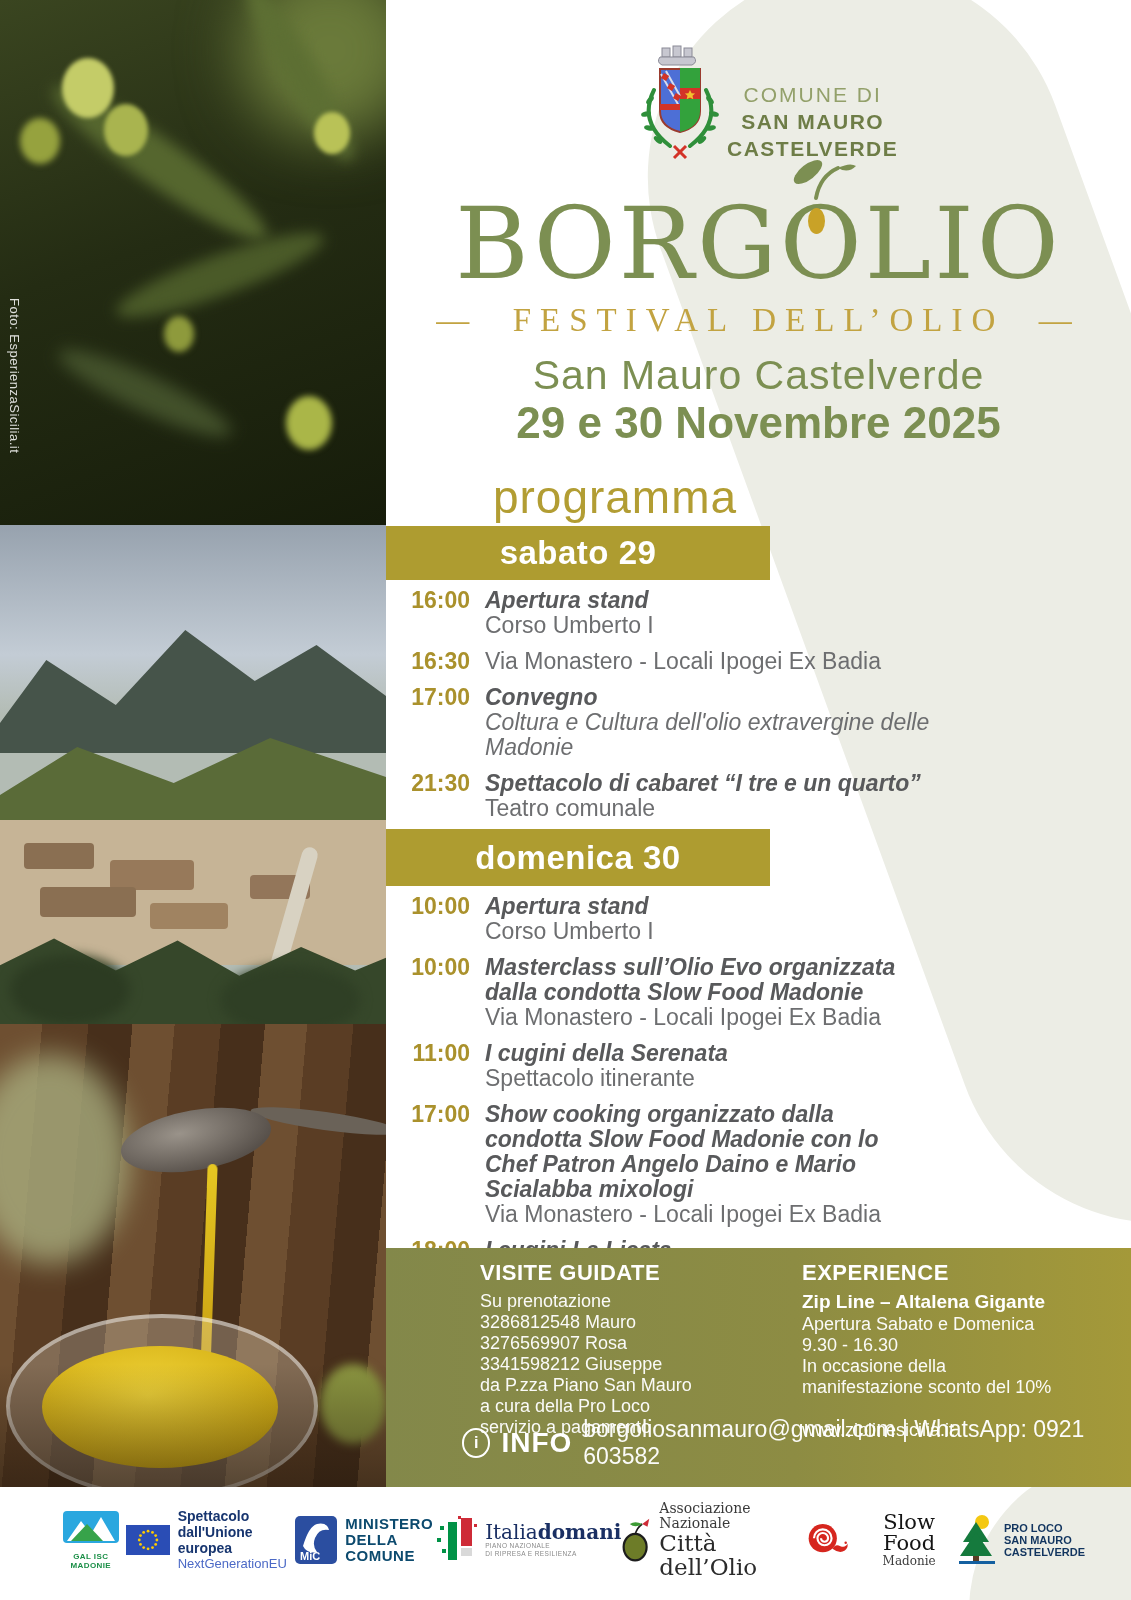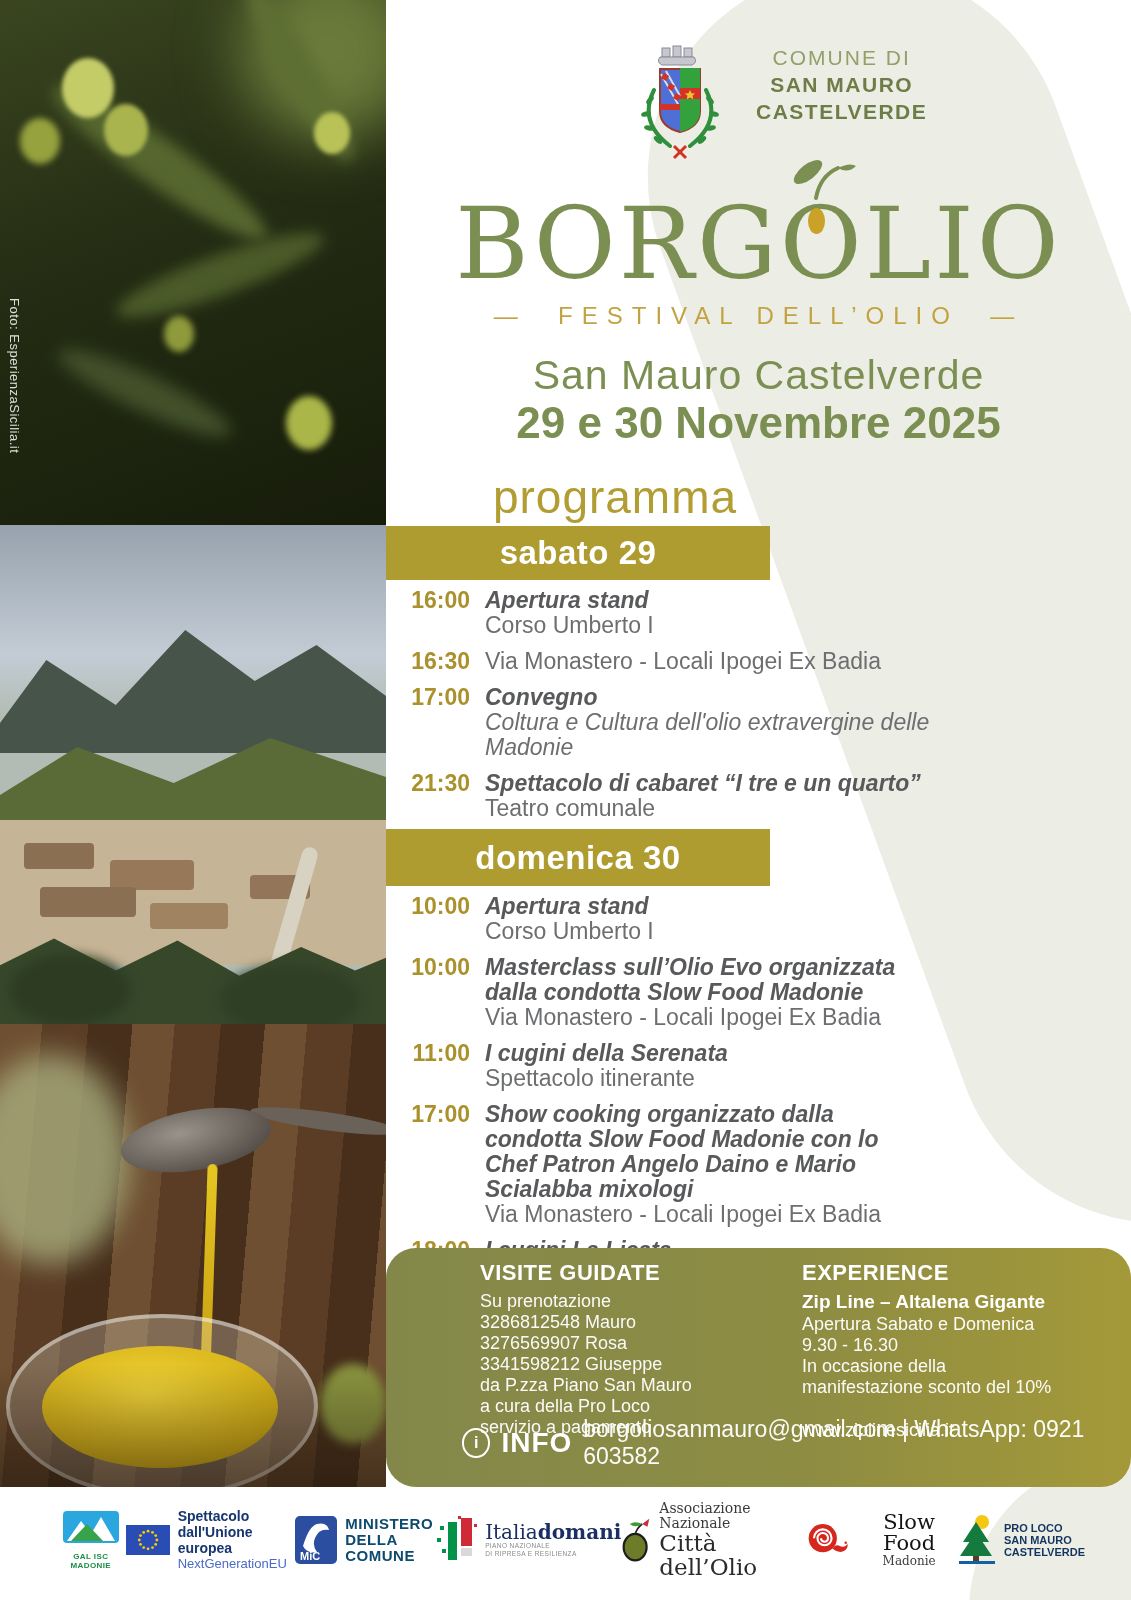--- a/index.html
+++ b/index.html
@@ -15,33 +15,33 @@
   .photo{position:absolute;left:0;width:386px;overflow:hidden;z-index:2;}
   .blob{position:absolute;border-radius:50%;}
   #photo-olives{top:0;height:525px;background:linear-gradient(160deg,#3a4520 0%,#242c13 45%,#161c0a 100%);}
   #photo-village{top:525px;height:499px;background:linear-gradient(#97a2ae 0%,#c3ccd5 26%,#b3bcb4 38%);}
   #photo-oil{top:1024px;height:463px;background:repeating-linear-gradient(95deg,#6e4f31 0 42px,#5a3d24 42px 88px,#472f1b 88px 132px);}
   .clip{position:absolute;left:0;width:100%;}
   .credit{position:absolute;left:22px;top:298px;transform-origin:0 0;transform:rotate(90deg);
           color:rgba(255,255,255,.85);font-size:13px;letter-spacing:.5px;white-space:nowrap;}
 
   
-  .comune{position:absolute;left:636px;top:44px;display:flex;align-items:flex-start;gap:32px;z-index:3;}
+  .comune{position:absolute;left:636px;top:44px;display:flex;align-items:flex-end;gap:3px;z-index:3;}
   .comune-text{text-align:center;line-height:27px;}
   .comune-l1{color:#93a06a;font-size:21px;letter-spacing:2px;}
   .comune-l2,.comune-l3{color:#6e7d47;font-size:21px;font-weight:700;letter-spacing:1.5px;}
 
   
   .borgolio{position:absolute;left:386px;top:192px;width:745px;text-align:center;z-index:3;
             font-family:"DejaVu Serif",serif;font-size:100px;line-height:104px;color:#7c8f52;letter-spacing:3px;}
   .o-olive{position:relative;display:inline-block;}
   .o-sprig{position:absolute;left:6px;top:-34px;}
   .o-drupe{position:absolute;left:28px;top:16px;width:17px;height:26px;border-radius:50%;background:#c9a227;}
   .festival{position:absolute;left:386px;top:302px;width:745px;text-align:center;z-index:3;
-            font-family:Liberation Sans, sans-serif;font-size:24px;color:#c2a341;letter-spacing:9px;}
+            font-family:Liberation Serif, serif;font-size:33px;color:#c2a341;letter-spacing:9px;}
   .loc{position:absolute;left:386px;top:352px;width:745px;text-align:center;z-index:3;
        font-size:41px;color:#7c8f52;letter-spacing:1px;}
   .dates{position:absolute;left:386px;top:398px;width:745px;text-align:center;z-index:3;
          font-size:44px;font-weight:600;color:#7c8f52;}
 
   
   .prog-heading{position:absolute;left:420px;top:470px;width:390px;text-align:center;z-index:3;
                 font-size:46px;color:#b29d33;letter-spacing:1px;}
   .day-bar{position:absolute;left:386px;width:384px;background:#ae9c30;color:#fff;z-index:3;
            display:flex;align-items:center;justify-content:center;font-weight:700;font-size:33px;letter-spacing:.5px;}
@@ -53,21 +53,21 @@
   .prog-row{display:flex;}
   .prog-time{flex:0 0 62px;text-align:right;margin-right:15px;color:#aa912c;font-weight:700;
              font-size:23px;line-height:25px;}
   .prog-body{flex:1;}
   .prog-title{font-size:23px;line-height:25px;font-weight:700;font-style:italic;color:#58595b;}
   .prog-sub{font-size:23px;line-height:25px;color:#6d6e70;}
   .sub-italic{font-style:italic;}
 
   
   .band{position:absolute;left:386px;top:1248px;width:745px;height:239px;z-index:3;color:#fff;
-        background:linear-gradient(90deg,#83884a 0%,#8d8c43 55%,#a49939 100%);border-radius:30px;}
+        background:linear-gradient(90deg,#83884a 0%,#8d8c43 55%,#a49939 100%);}
   .band-cols{display:flex;padding:12px 0 0 94px;}
   .band-col1{width:322px;}
   .band-h{font-size:22px;font-weight:700;letter-spacing:.5px;margin-bottom:5px;}
   .band-sh{font-size:19px;font-weight:700;margin-bottom:1px;}
   .band-line{font-size:18px;line-height:21px;color:rgba(255,255,255,.96);}
   .band-web{font-size:18px;margin-top:22px;}
   .band-info{position:absolute;left:76px;bottom:17px;display:flex;align-items:center;gap:11px;}
   .info-icon{width:26px;height:26px;border:2px solid #fff;border-radius:50%;display:flex;
              align-items:center;justify-content:center;font-size:16px;font-weight:700;}
   .info-label{font-size:28px;font-weight:700;letter-spacing:1px;}

